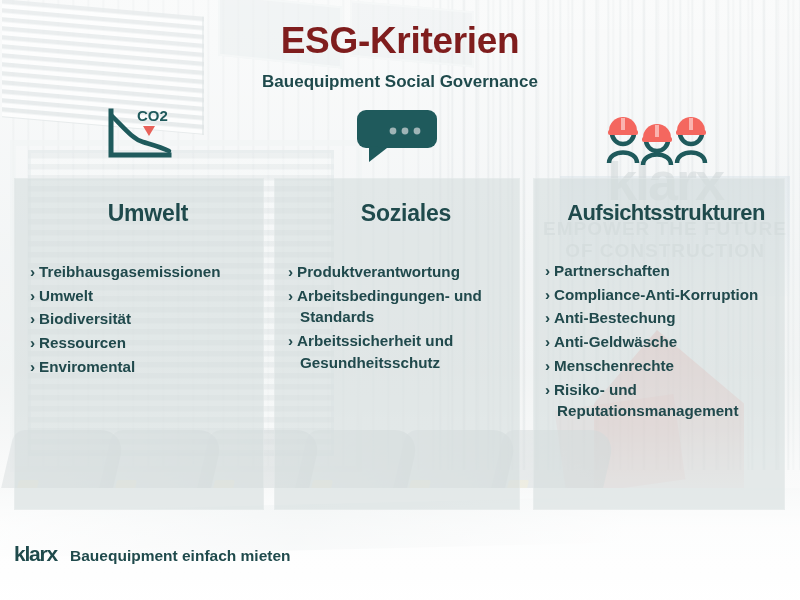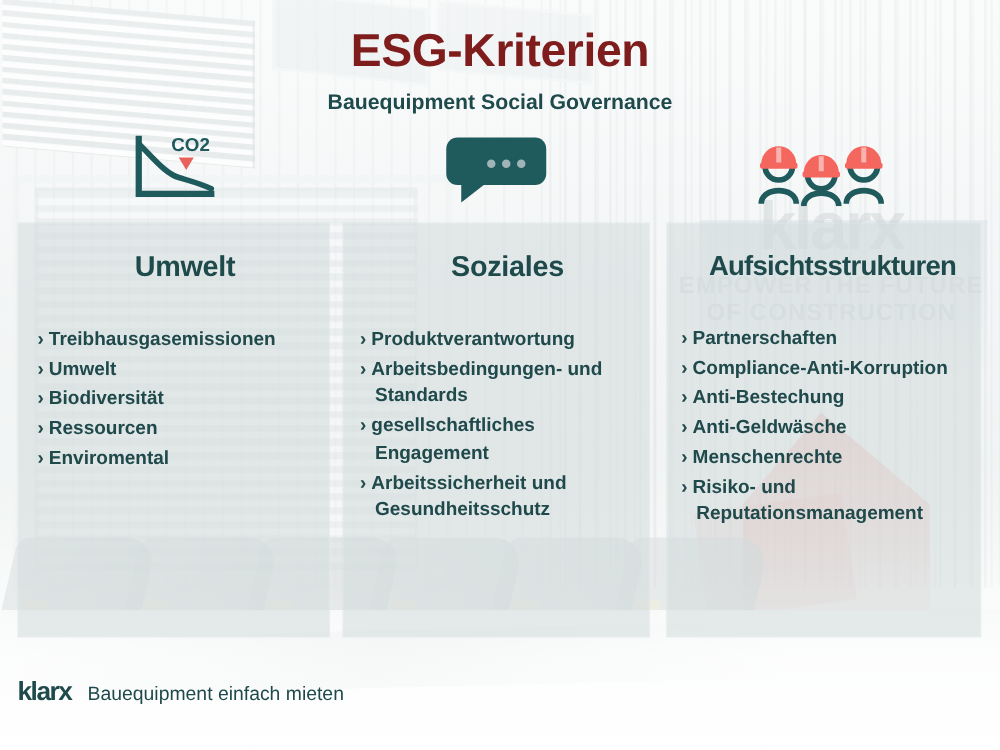--- a/index.html
+++ b/index.html
@@ -171,21 +171,21 @@
   .p-list li .chev{color:#20494c;margin-right:4px;font-weight:bold;}
   .p2 .p-list{margin-left:14px;}
   .p3 .p-list{margin-left:12px;}
 
   
   .footer{position:absolute;left:14px;bottom:34px;display:flex;align-items:baseline;}
   .logo{
     font-size:21px;font-weight:bold;color:#1f4a4c;letter-spacing:-1.2px;
   }
   .tagline{
-    margin-left:13px;font-size:15.5px;font-weight:normal;color:#1f4a4c;
+    margin-left:13px;font-size:15.5px;font-weight:bold;color:#1f4a4c;
   }
 </style>
 </head>
 <body>
 
 <div class="poster">
 
   <div class="bg">
     <div class="bg-sky"></div>
     <div class="bg-ribs"></div>
@@ -277,21 +277,20 @@
       <li><span class="chev">›</span><span>Ressourcen</span></li>
       <li><span class="chev">›</span><span>Enviromental</span></li>
     </ul>
   </div>
 
   <div class="panel p2">
     <div class="p-head">Soziales</div>
     <ul class="p-list">
       <li><span class="chev">›</span><span>Produktverantwortung</span></li>
       <li><span class="chev">›</span><span>Arbeitsbedingungen- und Standards</span></li>
-      <li><span class="chev">›</span><span>gesellschaftliches Engagement</span></li>
       <li><span class="chev">›</span><span>Arbeitssicherheit und Gesundheitsschutz</span></li>
     </ul>
   </div>
 
   <div class="panel p3">
     <div class="p-head">Aufsichtsstrukturen</div>
     <ul class="p-list">
       <li><span class="chev">›</span><span>Partnerschaften</span></li>
       <li><span class="chev">›</span><span>Compliance-Anti-Korruption</span></li>
       <li><span class="chev">›</span><span>Anti-Bestechung</span></li>

